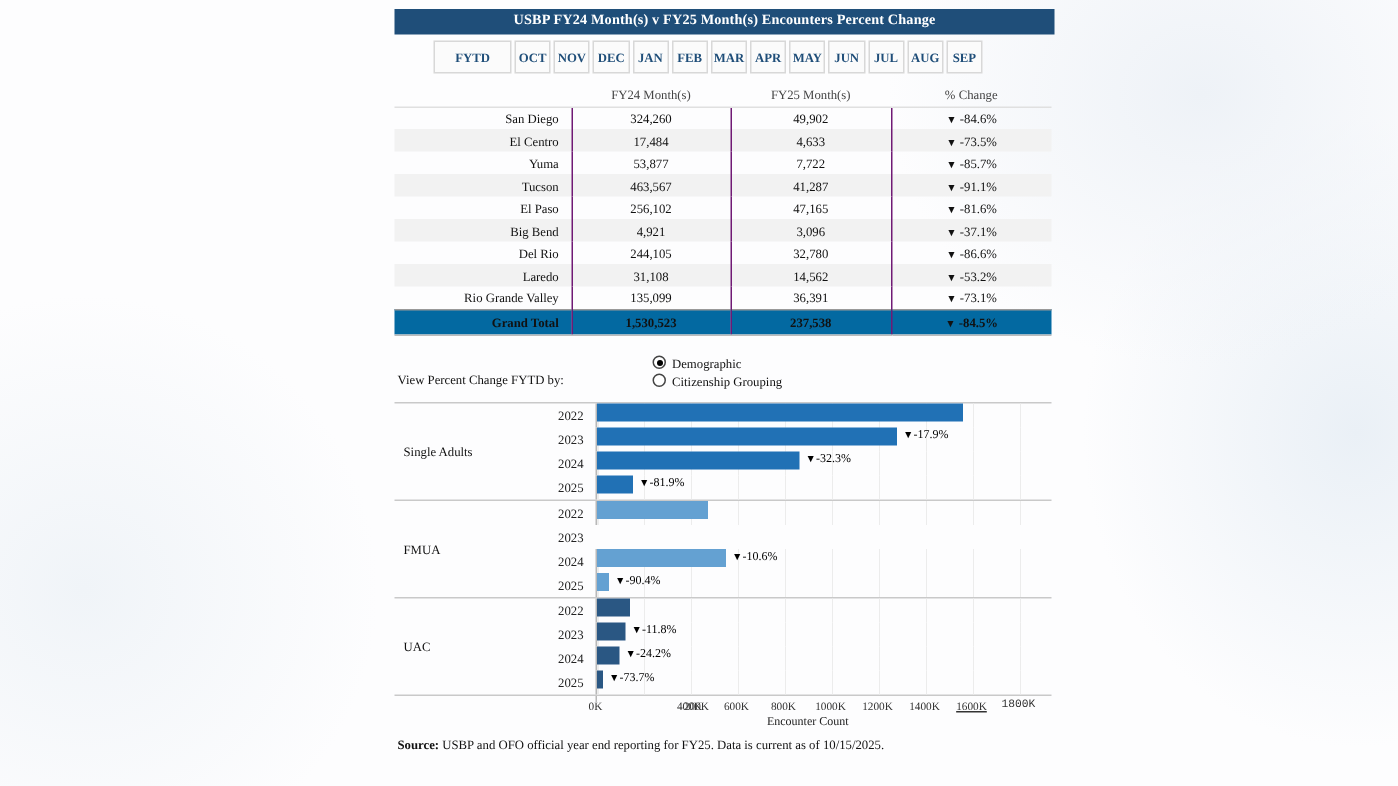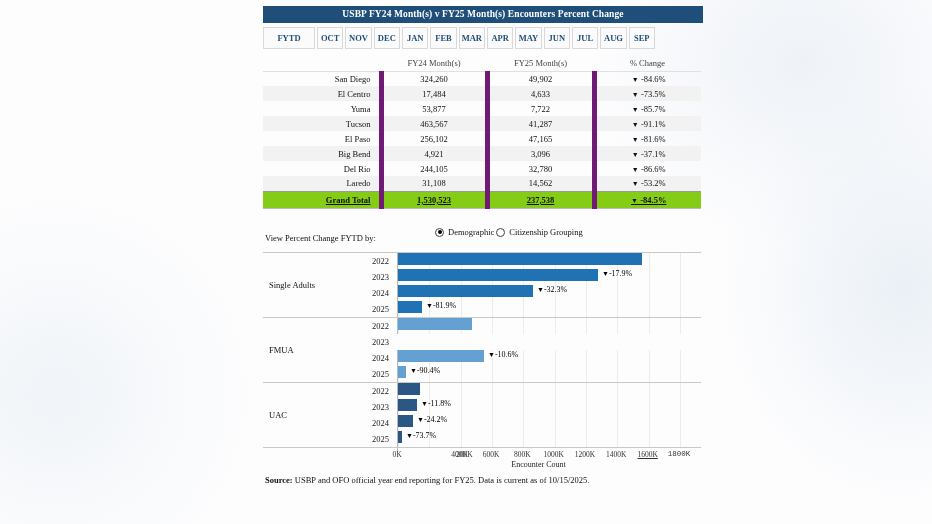--- a/index.html
+++ b/index.html
@@ -23,39 +23,39 @@
     letter-spacing:0.1px;
   }
 
   
   .btn-row { margin-top:4px; width:392px; display:flex; gap:2px; }
   .month-btn {
     flex:1; height:22px; background:#fbfbfb; border:1px solid #d8d8d8;
     color:#1f4e79; font-family:inherit; font-size:8.5px; font-weight:bold;
     text-align:center; line-height:20px; cursor:pointer; padding:0;
   }
-  .month-btn.fytd { flex:0 0 52px; }
+  .month-btn.fytd { flex:0 0 52px;margin-left:26px; }
 
   
   table.sector { margin-top:6px; width:438px; border-collapse:collapse; table-layout:fixed; font-size:8.5px; }
   table.sector col.c0 { width:118px; } table.sector col.c1 { width:106px; }
   table.sector col.c2 { width:107px; } table.sector col.c3 { width:107px; }
   table.sector th { height:16px; font-weight:normal; color:#444; text-align:center; border-bottom:1px solid #e0e0e0; }
   table.sector td { height:15px; text-align:center; }
   table.sector td.sector-name { text-align:right; padding-right:8px; }
-  table.sector td.v { border-left:5px solid #701a75; }
+  table.sector td.v { border-left:1px solid #701a75; }
   table.sector tr.alt { background:#f2f2f2; }
-  table.sector tr.grand { background:#84cc16; font-weight:bold;text-decoration:underline; }
+  table.sector tr.grand { background:#0369a1; font-weight:bold; }
   table.sector tr.grand td { height:17px; border-top:1px solid #999; border-bottom:1px solid #bbb; }
   .tri { font-size:7px; }
 
   
   .viewby { margin-top:11px; display:flex; font-size:8.5px; }
   .viewby-label { width:172px; padding-left:2px; padding-top:13px; }
-  .radio-col { display:flex; gap:2px; padding-top:2px; }
+  .radio-col { display:flex; flex-direction:column; gap:2px; padding-top:2px; }
   .radio-row { display:flex; align-items:center; gap:4px; cursor:pointer; }
   .radio-dot { width:9px; height:9px; border:1px solid #444; border-radius:50%; background:#fff; position:relative; flex:0 0 9px; }
   .radio-dot.sel::after { content:""; position:absolute; left:1.5px; top:1.5px; width:4px; height:4px; border-radius:50%; background:#000; }
 
   
   .chart { margin-top:9px; width:438px; }
   .chart-group { display:flex; border-top:1px solid #c9c9c9; }
   .chart-group:last-of-type { border-bottom:1px solid #c9c9c9; }
   .group-label { flex:0 0 85px; display:flex; align-items:center; padding-left:6px; font-size:8.5px; }
   .group-rows { flex:1; }
@@ -155,20 +155,26 @@
             <td class="v">244,105</td>
             <td class="v">32,780</td>
             <td class="v"><span class="tri">▼</span> -86.6%</td>
           </tr>
           <tr class="alt">
             <td class="sector-name">Laredo</td>
             <td class="v">31,108</td>
             <td class="v">14,562</td>
             <td class="v"><span class="tri">▼</span> -53.2%</td>
           </tr>
+          <tr>
+            <td class="sector-name">Rio Grande Valley</td>
+            <td class="v">135,099</td>
+            <td class="v">36,391</td>
+            <td class="v"><span class="tri">▼</span> -73.1%</td>
+          </tr>
           <tr class="grand">
             <td class="sector-name">Grand Total</td>
             <td class="v">1,530,523</td>
             <td class="v">237,538</td>
             <td class="v"><span class="tri">▼</span> -84.5%</td>
           </tr>
         </tbody>
     </table>
 
     <div class="viewby">

